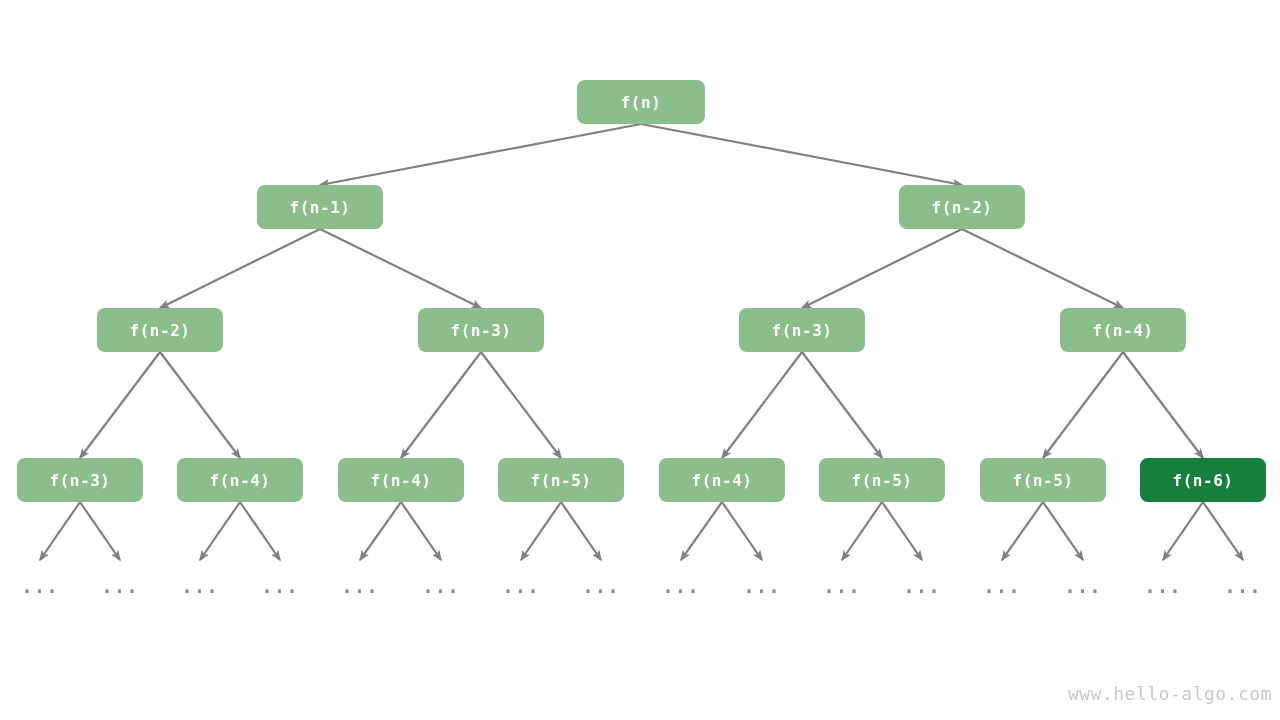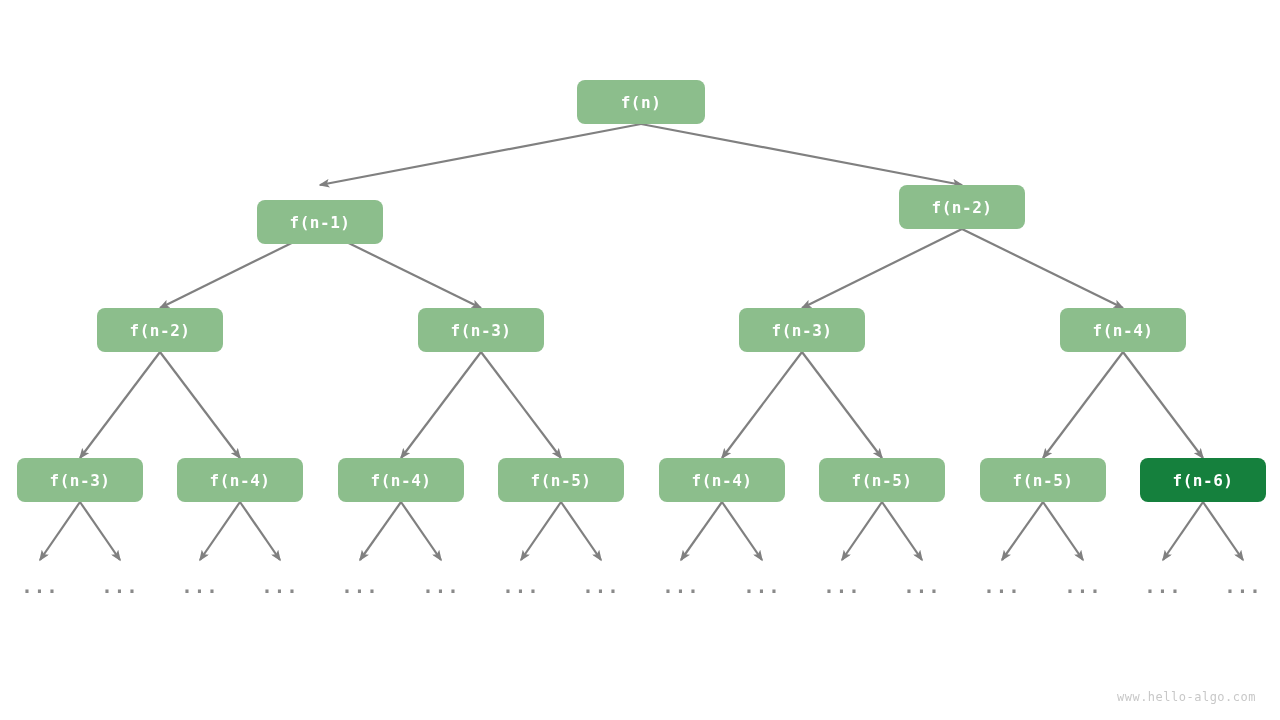--- a/index.html
+++ b/index.html
@@ -50,25 +50,25 @@
     font-family: "DejaVu Sans Mono", "Liberation Mono", monospace;
     font-size: 19px;
     font-weight: bold;
     letter-spacing: 1px;
     transform: translate(-50%, -50%);
     z-index: 2;
     user-select: none;
   }
   #watermark {
     position: absolute;
-    right: 24px;
+    right: 8px;
     bottom: 16px;
     color: #c8c8c8;
     font-family: "DejaVu Sans Mono", "Liberation Mono", monospace;
-    font-size: 12px;
+    font-size: 18px;
     letter-spacing: 0.5px;
     z-index: 3;
     user-select: none;
   }
 </style>
 </head>
 <body>
 
 <div id="canvas">
 
@@ -111,21 +111,21 @@
         <line x1="1043" y1="502" x2="1083" y2="560" stroke="#808080" stroke-width="2.2" marker-end="url(#arrowhead)"></line>
         <line x1="1203" y1="502" x2="1163" y2="560" stroke="#808080" stroke-width="2.2" marker-end="url(#arrowhead)"></line>
         <line x1="1203" y1="502" x2="1243" y2="560" stroke="#808080" stroke-width="2.2" marker-end="url(#arrowhead)"></line>
       </g>
   </svg>
 
   <div id="node-layer">
       <div class="node" style="left: 577px; top: 80px; width: 128px; height: 44px; background: rgb(140, 190, 140); color: rgb(255, 255, 255);">
         <span>f(n)</span>
       </div>
-      <div class="node" style="left: 257px; top: 200px; width: 126px; height: 44px; background: rgb(140, 190, 140); color: rgb(255, 255, 255);">
+      <div class="node" style="left: 257px; top: 185px; width: 126px; height: 44px; background: rgb(140, 190, 140); color: rgb(255, 255, 255);">
         <span>f(n-1)</span>
       </div>
       <div class="node" style="left: 899px; top: 185px; width: 126px; height: 44px; background: rgb(140, 190, 140); color: rgb(255, 255, 255);">
         <span>f(n-2)</span>
       </div>
       <div class="node" style="left: 97px; top: 308px; width: 126px; height: 44px; background: rgb(140, 190, 140); color: rgb(255, 255, 255);">
         <span>f(n-2)</span>
       </div>
       <div class="node" style="left: 418px; top: 308px; width: 126px; height: 44px; background: rgb(140, 190, 140); color: rgb(255, 255, 255);">
         <span>f(n-3)</span>

